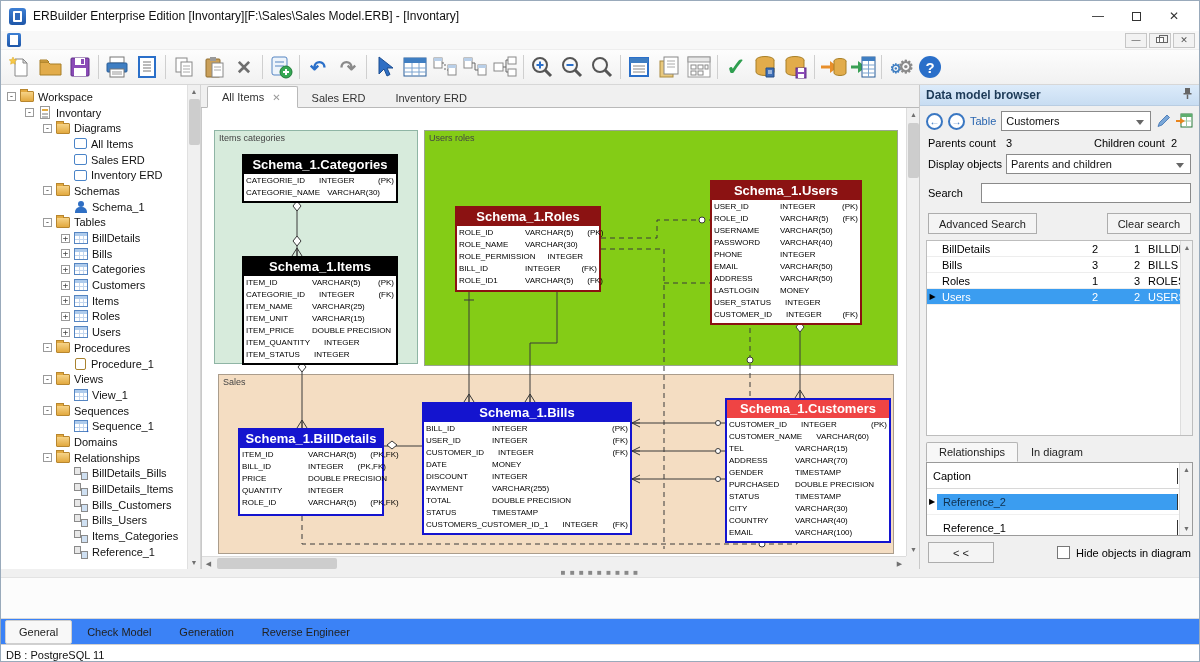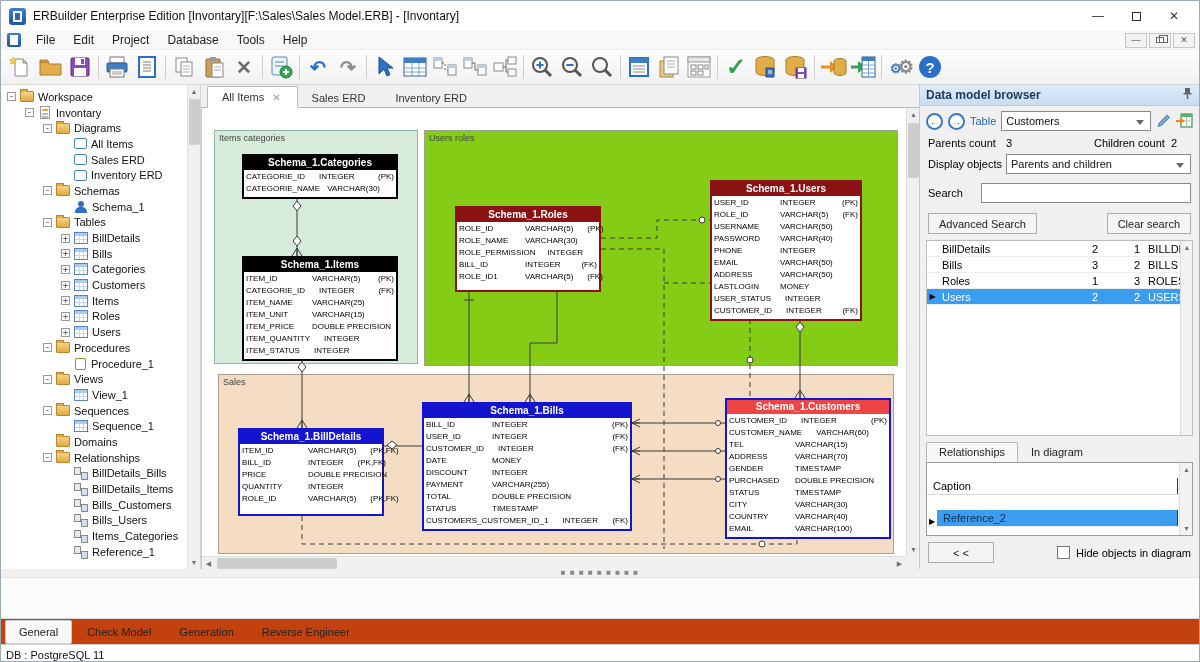--- a/index.html
+++ b/index.html
@@ -65,21 +65,21 @@
   
   .canvascol { flex:1; display:flex; flex-direction:column; background:#f0f0f0; min-width:0; }
   .doctabs { height:23px; display:flex; align-items:flex-end; padding-left:6px; background:#f0f0f0; border-bottom:1px solid #b9b9b9; flex:none; }
   .dtab { font-size:11px; color:#333; padding:4px 16px 4px 14px; margin-bottom:-1px; display:flex; gap:8px; align-items:center; }
   .dtab.active { background:#fff; border:1px solid #b9b9b9; border-bottom:1px solid #fff; border-radius:2px 2px 0 0; }
   .dtab .x { display:none; color:#999; font-size:10px; }
   .dtab.active .x { display:inline; }
   .canvas { position:relative; flex:1; background:#fff; border-left:1px solid #c9c9c9; overflow:hidden; }
   .region { position:absolute; border:1px solid #a0a0a0; font-size:9px; color:#444; padding:2px 4px; }
   .dtable { position:absolute; border:2px solid #000; background:#fff; font-size:8px; z-index:2; }
-  .dtable .dhead { color:#fff; font-weight:bold; font-size:10px; text-align:center; padding:1px 2px 2px; white-space:nowrap; }
+  .dtable .dhead { color:#fff; font-weight:bold; font-size:13px; text-align:center; padding:1px 2px 2px; white-space:nowrap; }
   .dcols { padding:1px 2px 2px; }
   .dcol { display:grid; grid-template-columns:minmax(52px,auto) 1fr auto; gap:0 14px; line-height:12px; white-space:nowrap; color:#000; }
   .dcol .k { text-align:right; }
   .rel-lines { position:absolute; left:0; top:0; z-index:1; }
   .cvs { position:absolute; background:#f0f0f0; z-index:3; }
   .cvs.v { right:0; top:0; bottom:13px; width:13px; border-left:1px solid #dcdcdc; }
   .cvs.h { left:0; right:13px; bottom:0; height:13px; border-top:1px solid #dcdcdc; }
   .cvs.c { right:0; bottom:0; width:13px; height:13px; }
   .thumbv { position:absolute; left:1px; top:15px; width:11px; height:55px; background:#cdcdcd; border-radius:2px; }
   .thumbh { position:absolute; top:1px; left:15px; height:11px; width:120px; background:#cdcdcd; border-radius:2px; }
@@ -103,32 +103,32 @@
   .gc.m { width:11px; padding:0; color:#000; font-size:8px; text-align:center; flex:none;}
   .gc.cap { width:122px; flex:none; }
   .gc.num { width:42px; text-align:right; flex:none; }
   .gc.nm { flex:1; }
   .grow.sel { background:#3b9df0; color:#fff; }
   .gscroll { position:absolute; right:0; top:0; bottom:0; width:12px; background:#f2f2f2; border-left:1px solid #ddd; }
   .rtabs { display:flex; padding:6px 6px 0; flex:none; }
   .rtab { font-size:11px; padding:3px 12px; color:#222; border:1px solid transparent; }
   .rtab.active { background:#f7f7f7; border:1px solid #b5b5b5; border-bottom:1px solid #f7f7f7; border-radius:2px 2px 0 0; }
   .capgrid { margin:0 6px; background:#fff; border:1px solid #9a9a9a; flex:1; position:relative; overflow:hidden; }
-  .caprow { display:flex; align-items:flex-end; height:32px; border-bottom:1px solid #f0f0f0; }
+  .caprow { display:flex; align-items:center; height:26px; border-bottom:1px solid #f0f0f0; }
   .caprow.hdr { border-bottom:1px solid #d8d8d8; }
   .caprow .t { padding:0 6px; font-size:11px; flex:1; border-right:1px solid #333; height:16px; line-height:16px; margin-right:14px;}
   .caprow.sel .t { background:#3b9df0; color:#10314f; }
   .capscroll { position:absolute; right:0; top:0; bottom:0; width:13px; background:#f2f2f2; border-left:1px solid #ddd; }
   .rbottom { display:flex; align-items:center; padding:6px 8px; flex:none; gap:6px; }
   .chk { width:13px; height:13px; border:1px solid #777; background:#fff; flex:none; }
 
   
   .splitter { height:8px; background:#f0f0f0; display:flex; align-items:center; justify-content:center; color:#888; font-size:8px; letter-spacing:1px; line-height:4px; flex:none; }
   .logpanel { height:41px; background:#fcfcfc; border-top:1px solid #e3e3e3; flex:none; }
-  .btabs { height:26px; background:#c2410c; border-top:1px solid #d9d9d9; display:flex; align-items:center; padding-left:4px; flex:none; gap:2px;}
+  .btabs { height:26px; background:#3b82f6; border-top:1px solid #d9d9d9; display:flex; align-items:center; padding-left:4px; flex:none; gap:2px;}
   .btab { font-size:11px; color:#222; padding:5px 13px; }
   .btab.active { background:#f8f8f8; border:1px solid #cfcfcf; border-radius:2px; }
   .statusbar { height:20px; background:#fff; border-top:1px solid #d0d0d0; display:flex; align-items:center; padding:0 5px; font-size:11px; color:#111; flex:none; }
 </style>
 </head>
 <body>
 
 <div class="window">
 
   <div class="titlebar">
@@ -138,29 +138,20 @@
       <span class="winbtn">—</span>
       <span class="winbtn">
           <span class="maxbox"></span>
         </span>
       <span class="winbtn">✕</span>
     </span>
   </div>
 
   <div class="menubar">
     <span class="mdiicon"></span>
-    <span style="display:flex">
-
-    <span class="menuitem">File</span>
-        <span class="menuitem">Edit</span>
-        <span class="menuitem">Project</span>
-        <span class="menuitem">Database</span>
-        <span class="menuitem">Tools</span>
-        <span class="menuitem">Help</span>
-      </span>
     <span class="mdicontrols">
       <span class="mdibtn">—</span>
       <span class="mdibtn">
           <span class="resto"></span>
         </span>
       <span class="mdibtn">✕</span>
     </span>
   </div>
 
   <div class="toolbar">

